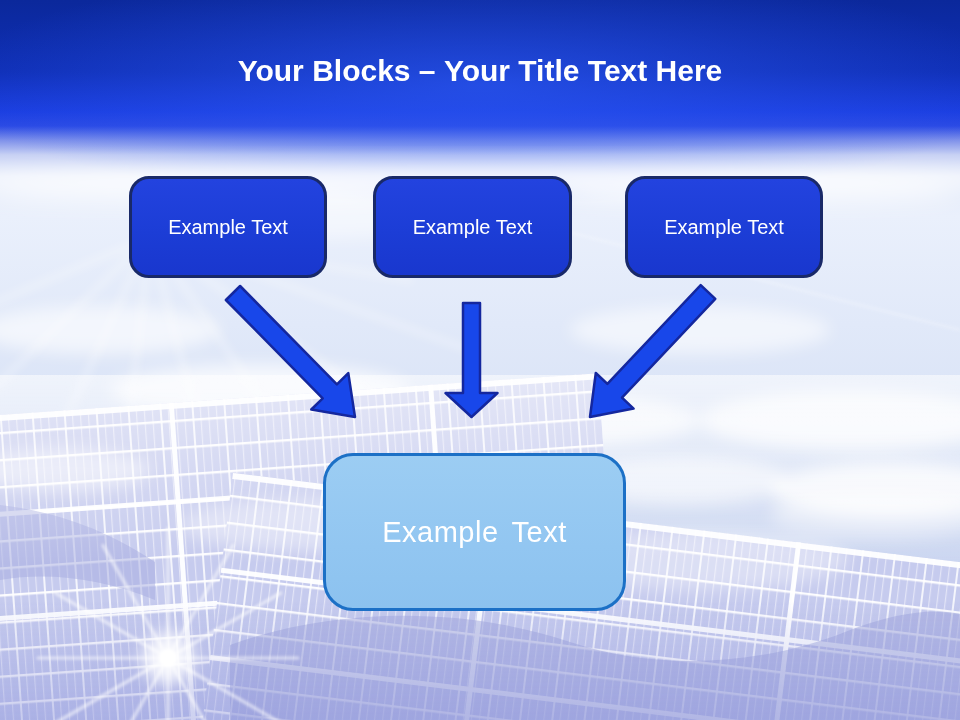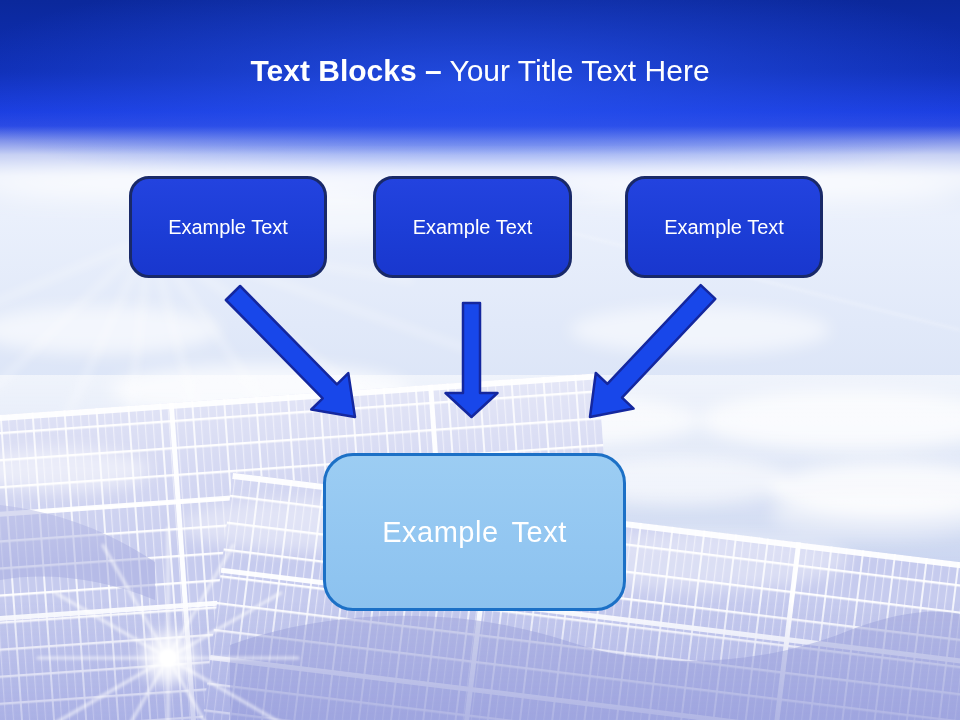--- a/index.html
+++ b/index.html
@@ -11,21 +11,21 @@
     position:absolute;left:0;top:0;width:960px;height:720px;pointer-events:none;
   }
   .slide svg.bg{z-index:0;}
   .slide svg.arrows{z-index:1;}
   .title{
     position:absolute;z-index:2;top:52px;left:0;right:0;
     text-align:center;color:#ffffff;font-size:30px;line-height:38px;
     letter-spacing:0px;white-space:nowrap;
   }
   .title .tb{font-weight:700;}
-  .title .tr{font-weight:400;}
+  .title .tr{font-weight:700;}
   .block{
     position:absolute;z-index:2;top:176px;width:198px;height:102px;
     box-sizing:border-box;border:3px solid #192968;border-radius:20px;
     background:linear-gradient(180deg,#2343DF 0%,#1C3DD6 55%,#1937CE 100%);
     display:flex;align-items:center;justify-content:center;
     color:#ffffff;font-size:20px;
   }
   .block1{left:129px;}
   .block2{left:373px;width:199px;}
   .block3{left:625px;}
@@ -182,21 +182,21 @@
     <circle cx="168" cy="658" r="9" fill="#ffffff" filter="url(#b2)"></circle>
   </svg>
 
   <svg class="arrows" viewBox="0 0 960 720" aria-hidden="true">
     <polygon points="225.9,300 240.1,286 336.9,384.3 348.3,373.1 355,417 311.3,409.5 322.7,398.3" fill="#1847EA" stroke="#14279E" stroke-width="2.5" stroke-linejoin="round"></polygon>
     <polygon points="463,303 480,303 480,393 497.5,393 471.5,417 445.5,393 463,393" fill="#1847EA" stroke="#14279E" stroke-width="2.5" stroke-linejoin="round"></polygon>
     <polygon points="700.7,285.1 715.3,298.9 622,397.7 633.6,408.6 590,417 595.8,373 607.4,383.9" fill="#1847EA" stroke="#14279E" stroke-width="2.5" stroke-linejoin="round"></polygon>
   </svg>
 
   <div class="title">
-    <span class="tb">Text Blocks –</span>
+    <span class="tb">Your Blocks –</span>
     <span class="tr">Your Title Text Here</span>
   </div>
 
   <div class="block block1">
     <span>Example Text</span>
   </div>
   <div class="block block2">
     <span>Example Text</span>
   </div>
   <div class="block block3">

